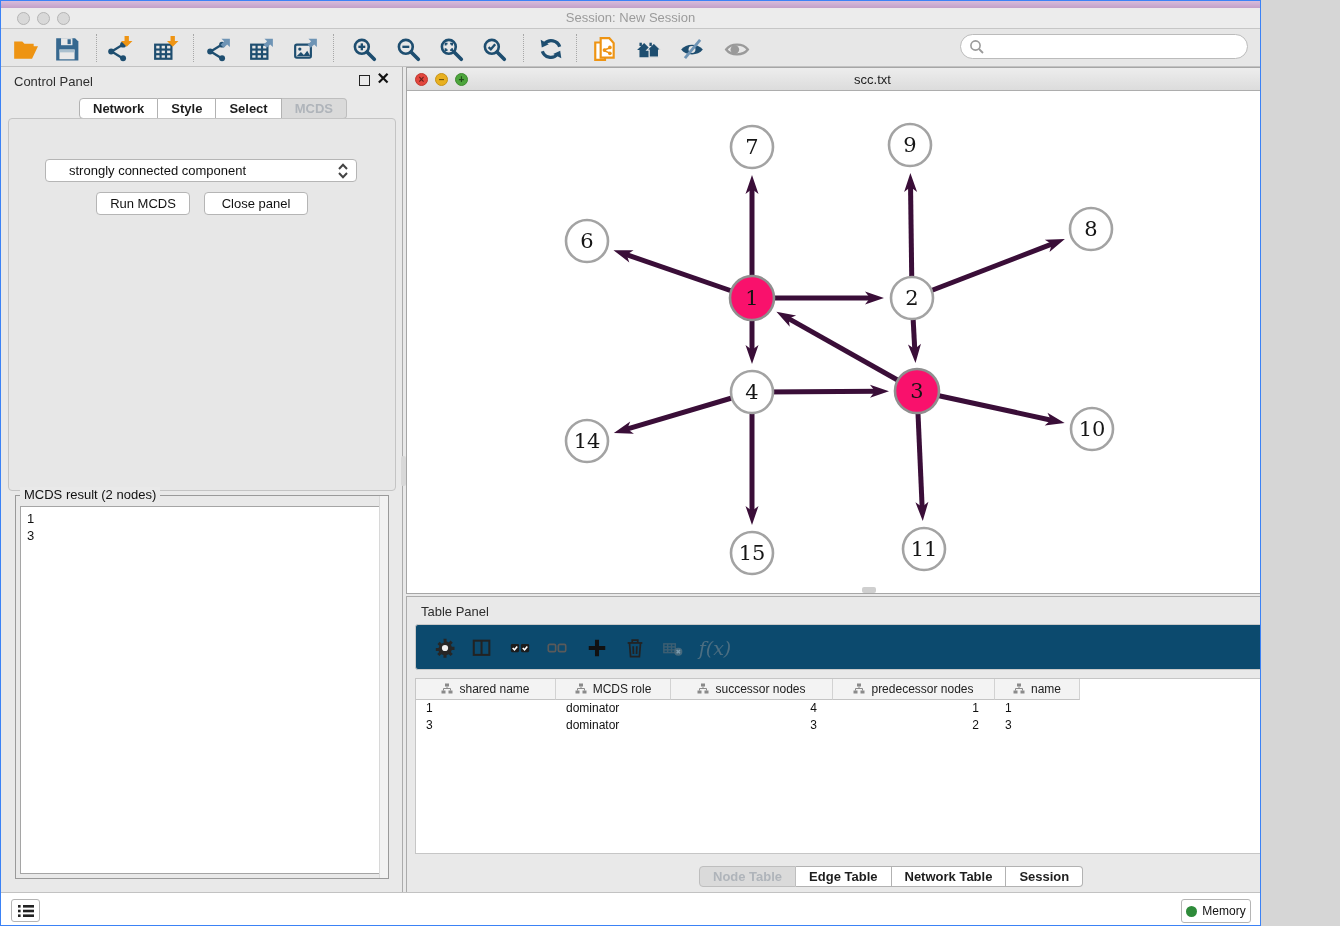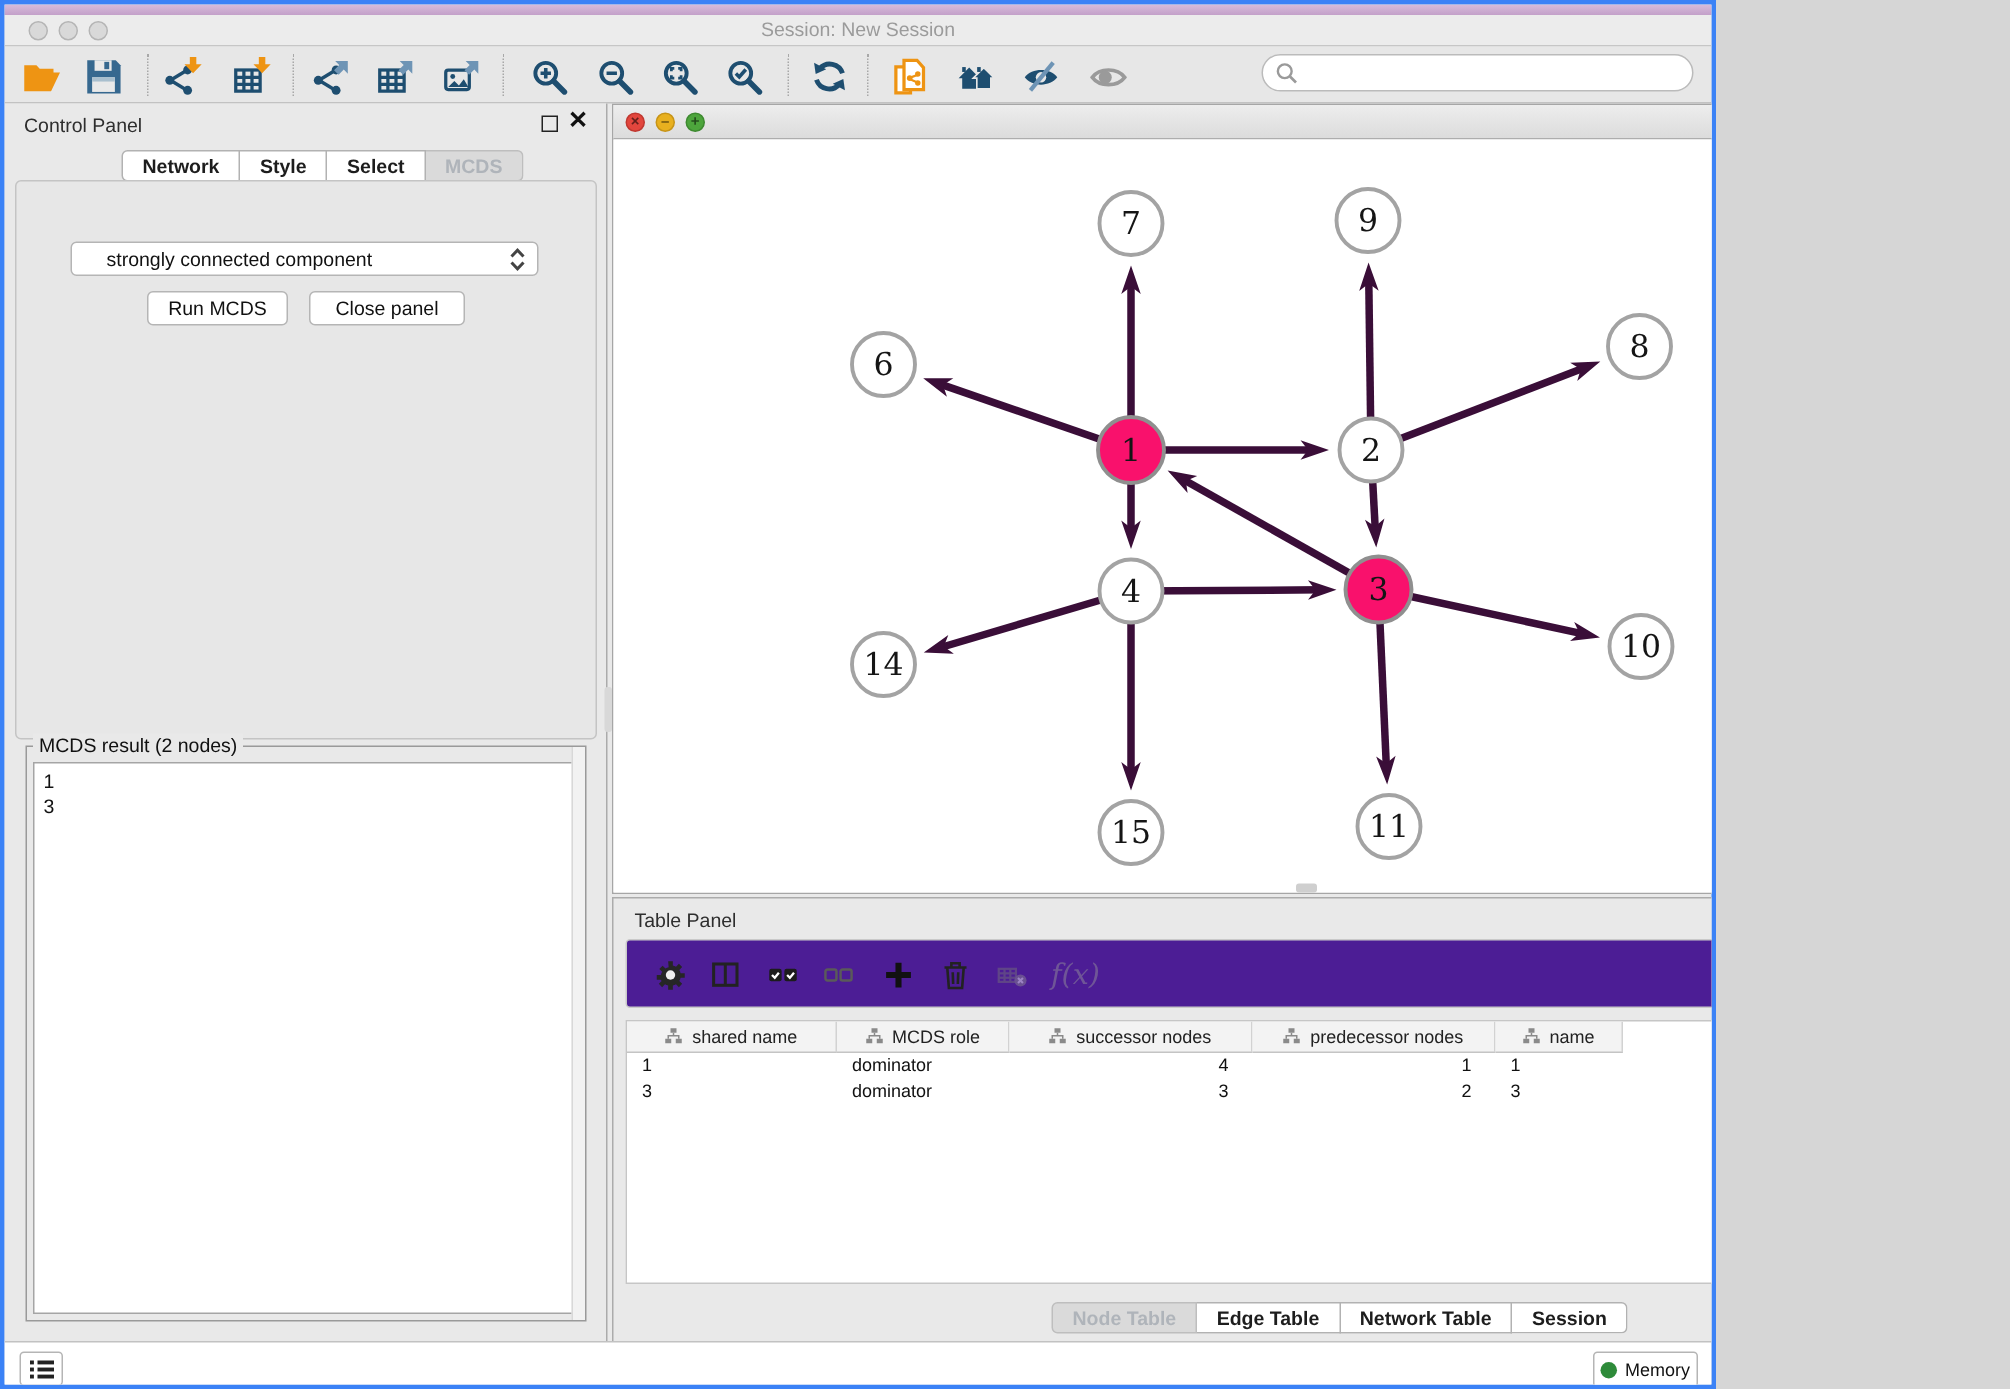--- a/index.html
+++ b/index.html
@@ -1,19 +1,19 @@
 <!DOCTYPE html>
 <html><head>
 <meta charset="utf-8">
 <style>
   html,body{margin:0;padding:0;background:#d6d6d6;}
   *{box-sizing:border-box;}
-  .app{position:relative;width:1144px;height:926px;background:#E9E9E9;
+  .app{position:relative;width:1261px;height:926px;background:#E9E9E9;
        font-family:"Liberation Sans",sans-serif;overflow:hidden;
-       border:3px solid #3b82f6;}
+       border:1px solid #3b82f6;}
   
   .top-strip{position:absolute;left:0;top:0;width:100%;height:7px;
        background:linear-gradient(#d7bcdb,#c3a0c9);}
   .titlebar{position:absolute;left:0;top:7px;width:100%;height:21px;
        background:#ECECEC;border-bottom:1px solid #C6C6C6;}
   .traffic{position:absolute;top:4px;width:13px;height:13px;border-radius:50%;
        border:1px solid #b5b5b5;background:#d9d9d9;}
   .t1{left:16px}.t2{left:36px}.t3{left:56px}
   .win-title{position:absolute;left:0;right:0;top:2px;text-align:center;
        font-size:13px;color:#9b9b9b;}
@@ -83,21 +83,21 @@
   .net-canvas{position:absolute;left:0;top:23px;width:931px;height:502px;background:#fff;}
   .hscroll-thumb{position:absolute;left:455px;bottom:0px;width:14px;height:6px;
        background:#CFCFCF;border-radius:2px;}
   .divider-handle{position:absolute;left:400px;top:455px;width:5px;height:30px;
        background:#D8D8D8;border-radius:2px;}
   .node-label{font-family:"DejaVu Serif",serif;font-size:21px;fill:#151515;}
   
   .table-panel{position:absolute;left:405px;top:595px;width:933px;height:296px;
        background:#E9E9E9;border:1px solid #ABABAB;border-bottom:none;}
   .tp-toolbar{position:absolute;left:8px;top:27px;width:917px;height:46px;
-       background:#4c1d95;border:1px solid #C9C9C9;border-radius:3px;}
+       background:#0c4a6e;border:1px solid #C9C9C9;border-radius:3px;}
   .tp-ic{position:absolute;top:11px;width:24px;height:24px;display:flex;
        align-items:center;justify-content:center;}
   .tp-ic svg{width:22px;height:22px;}
   .tp-ic.disabled{opacity:.45;}
   .fx{font-family:"DejaVu Serif",serif;font-style:italic;font-size:19px;color:#9a9a9a;}
   .tbl{position:absolute;left:8px;top:81px;width:917px;height:176px;background:#fff;
        border:1px solid #C6C6C6;overflow:hidden;}
   .tbl-header{position:absolute;left:0;top:0;height:21px;display:flex;}
   .th{height:21px;background:#F3F3F3;border-right:1px solid #D2D2D2;
        border-bottom:1px solid #C4C4C4;display:flex;align-items:center;
@@ -345,20 +345,21 @@
 3</div>
       <div class="result-scroll"></div>
     </div>
   </div>
 
   <div class="net-window">
     <div class="net-titlebar">
       <div class="nt-btn nt-close">×</div>
       <div class="nt-btn nt-min">–</div>
       <div class="nt-btn nt-max">+</div>
+      <div class="net-title">scc.txt</div>
     </div>
     <div class="net-canvas">
       <svg id="graph-svg" width="931" height="502" viewBox="0 0 931 502">
           <g>
             <line x1="345" y1="207" x2="345" y2="94" stroke="#3A0E38" stroke-width="5"></line>
             <polygon points="345,84 351.5,103 345,98 338.5,103" fill="#3A0E38"></polygon>
           </g>
           <g>
             <line x1="345" y1="207" x2="215.9172278077852" y2="162.4077696063258" stroke="#3A0E38" stroke-width="5"></line>
             <polygon points="206.46532575310488,159.1425670783453 226.5463213001848,159.20271554596602 219.69798862965732,163.71385061751798 222.30155801381017,171.49018821705042" fill="#3A0E38"></polygon>

